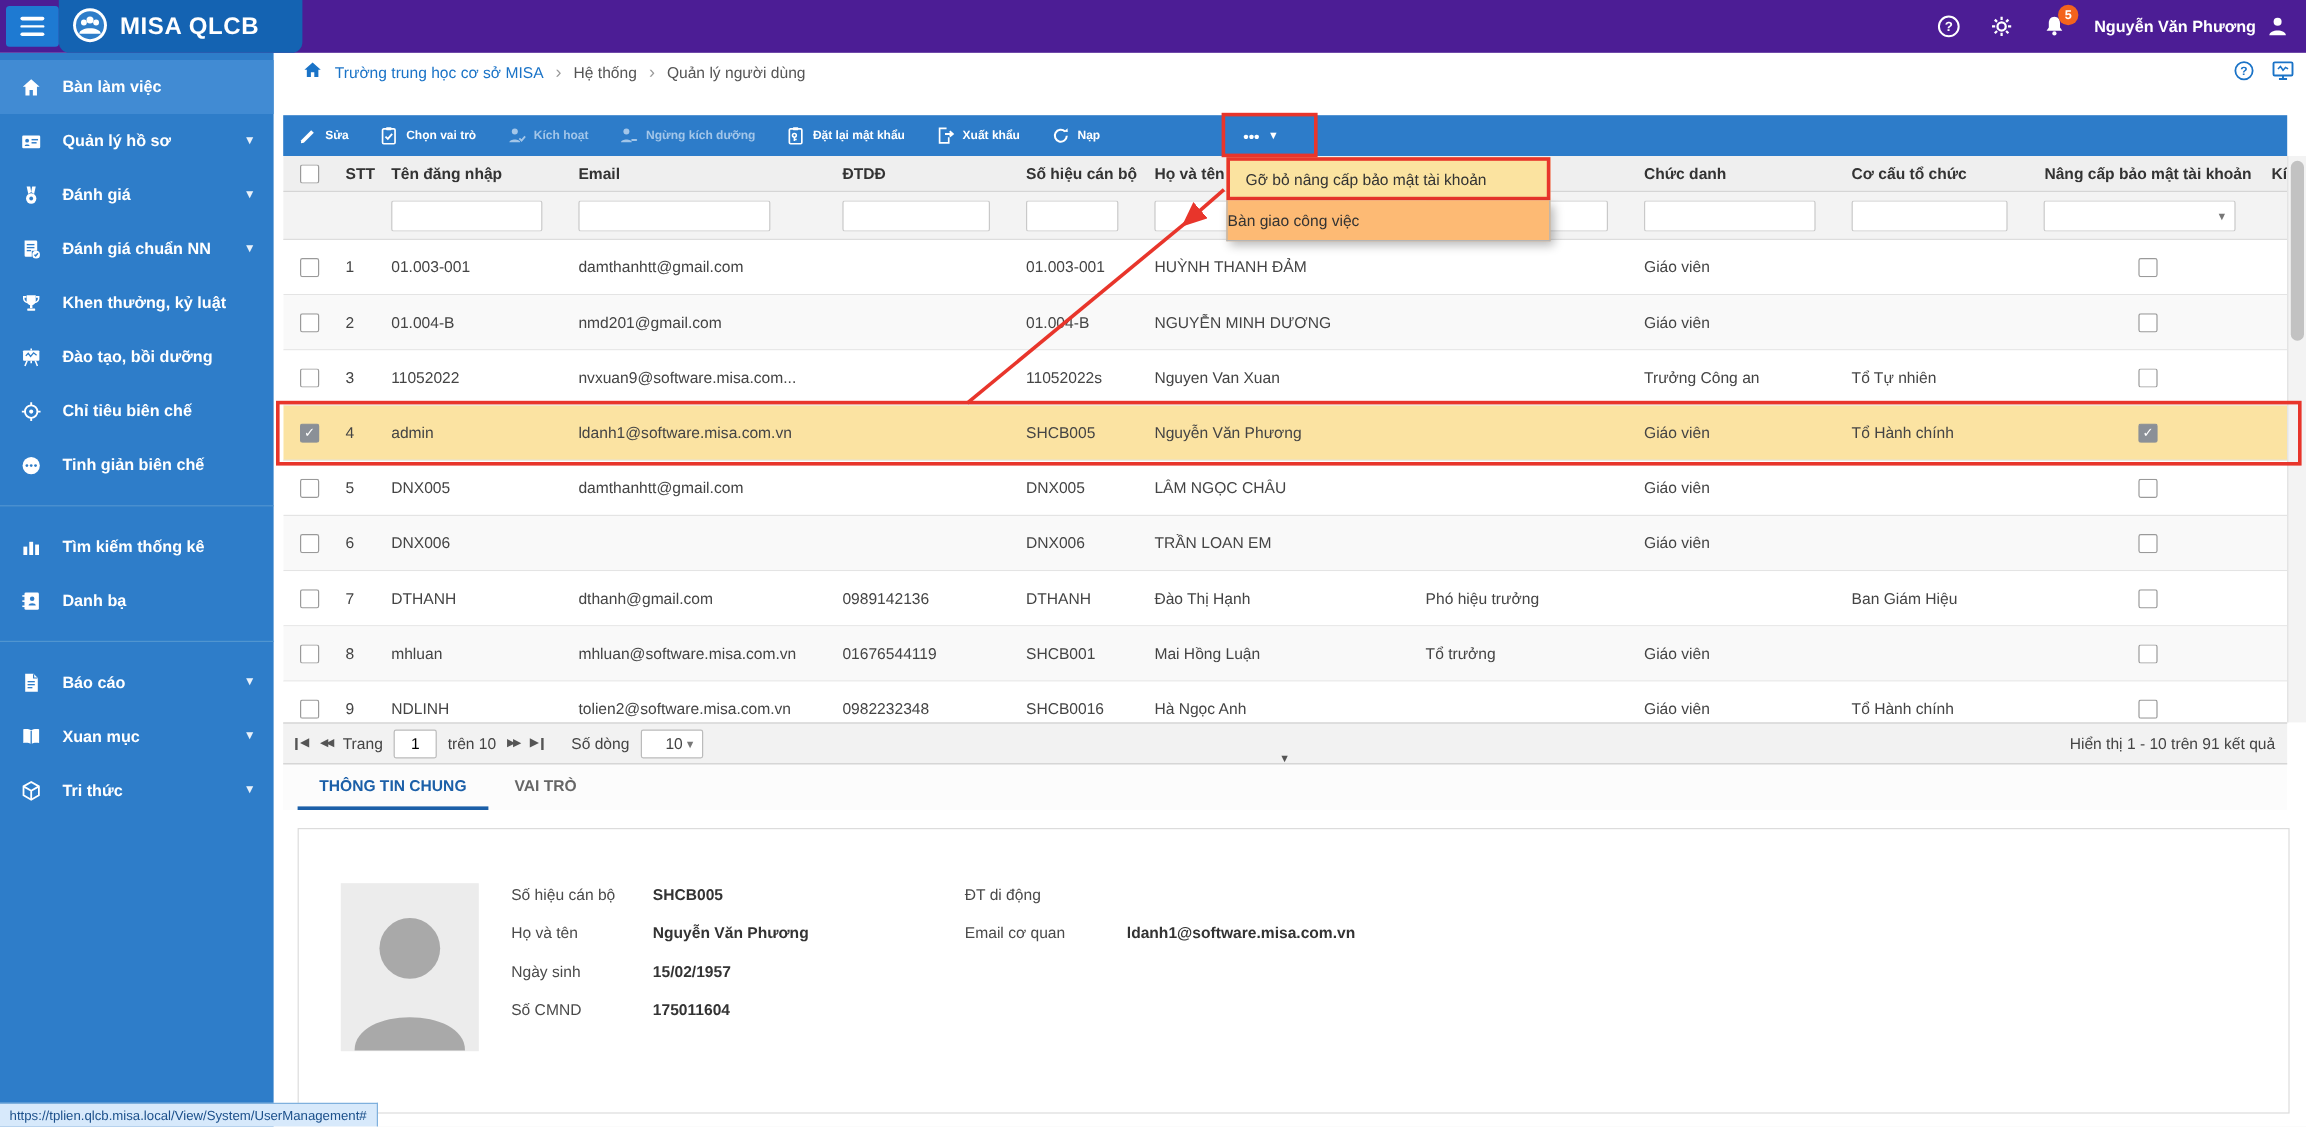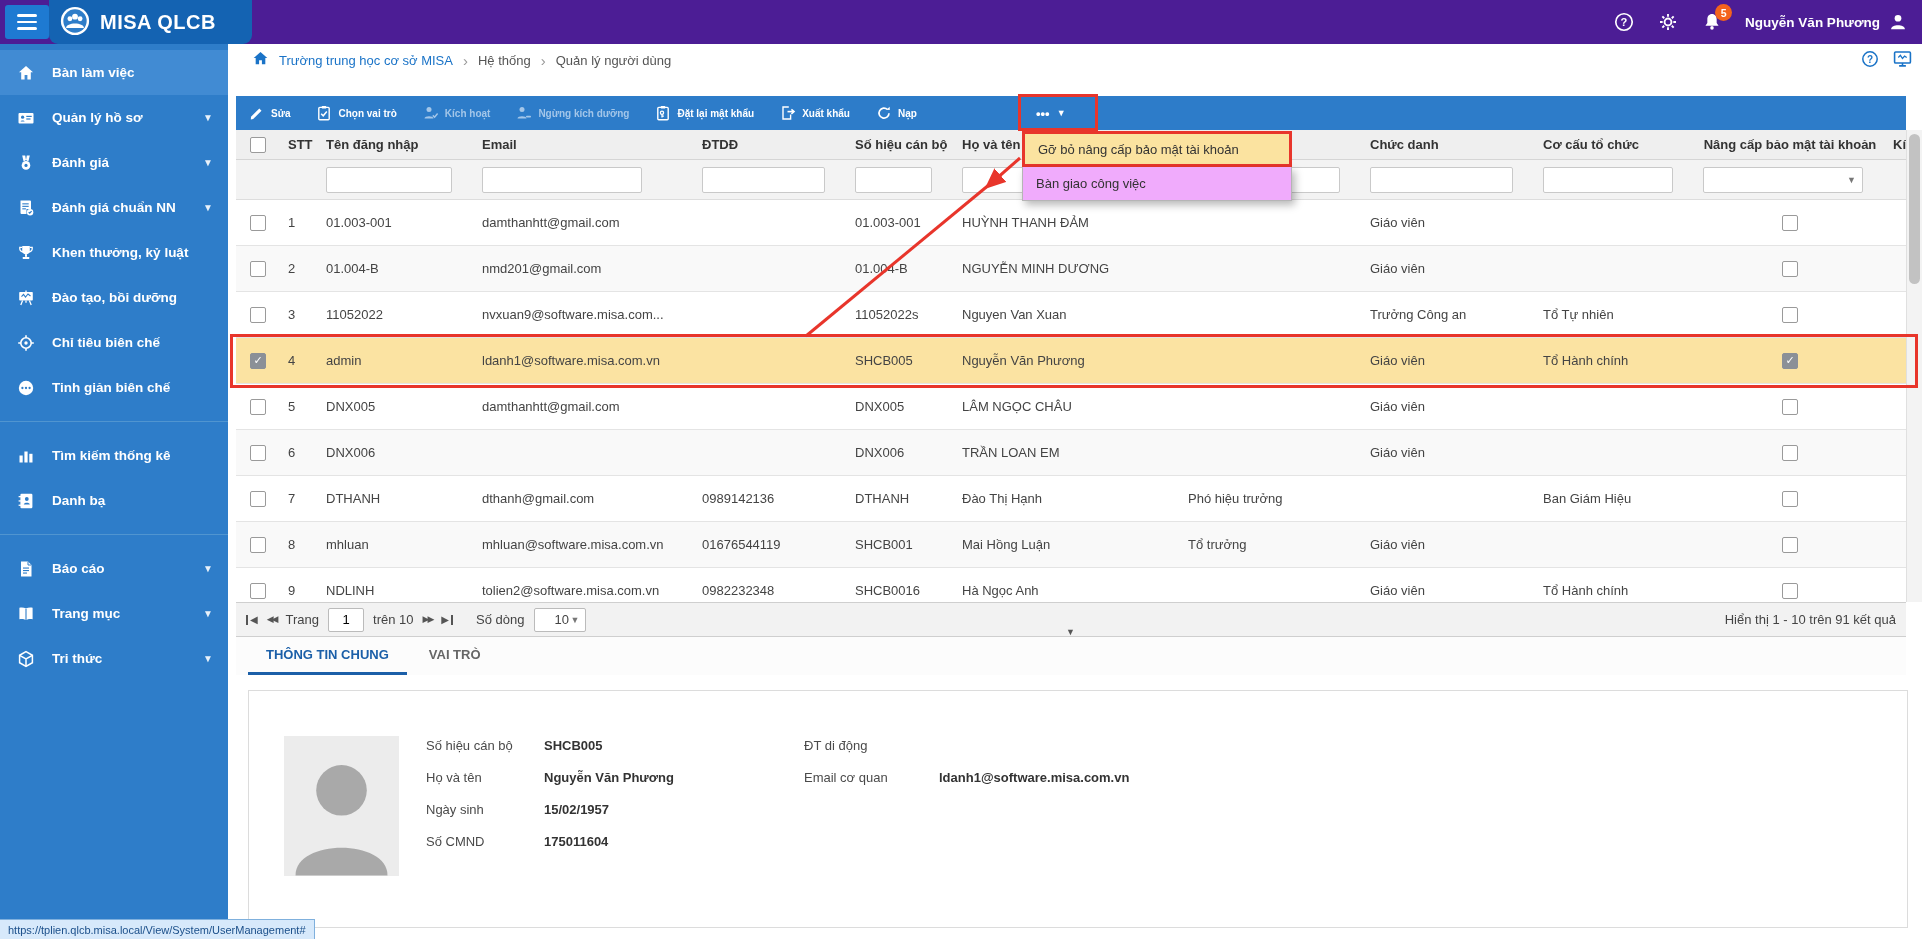--- a/index.html
+++ b/index.html
@@ -95,21 +95,21 @@
   .fields-left{position:absolute;left:177px;top:38px;}
   .fields-right{position:absolute;left:555px;top:38px;}
   .fieldrow{display:flex;height:32px;align-items:center;}
   .flabel{width:118px;color:#4a4a4a;flex:none;}
   .fields-right .flabel{width:135px;}
   .fvalue{font-weight:bold;color:#333;}
 
   
   .dropdown{position:absolute;left:1022px;top:131px;width:270px;z-index:40;}
   .dd-item1{height:36px;background:#fbe3a0;border:3px solid #e8352b;display:flex;align-items:center;padding-left:13px;color:#333;cursor:pointer;}
-  .dd-item2{height:34px;background:#f0abfc;border:1px solid #b5b5b5;border-top:none;display:flex;align-items:center;padding-left:13px;color:#333;box-shadow:3px 4px 8px rgba(0,0,0,.28);cursor:pointer;}
+  .dd-item2{height:34px;background:#fdba74;border:1px solid #b5b5b5;border-top:none;display:flex;align-items:center;color:#333;box-shadow:3px 4px 8px rgba(0,0,0,.28);cursor:pointer;}
   .more-outline{position:absolute;left:1018px;top:94px;width:80px;height:37px;border:3px solid #e8352b;z-index:45;pointer-events:none;}
   .row-outline{position:absolute;left:230px;top:334px;width:1688px;height:54px;border:3px solid #e8352b;z-index:45;pointer-events:none;}
   .annot{position:absolute;left:0;top:0;z-index:50;pointer-events:none;}
 
   
   .statusbar{position:absolute;left:0;bottom:0;height:20px;background:#d7e9fb;border:1px solid #7fb0dd;border-left:none;border-bottom:none;display:flex;align-items:center;padding:0 8px;font-size:11px;color:#1b4f8a;z-index:100;}
 </style>
 </head>
 <body>
 
@@ -320,21 +320,21 @@
       <span class="slabel">Báo cáo</span>
       <span class="scaret">▼</span>
     </div>
     <div class="side-item">
       <span class="sicon">
           <svg width="18" height="18" viewBox="0 0 18 18" fill="currentColor">
             <path d="M9 3.6C7.2 2.5 4.7 2.3 2.4 2.8v11.4c2.3-.5 4.8-.3 6.6.9 1.8-1.2 4.3-1.4 6.6-.9V2.8c-2.3-.5-4.8-.3-6.6.8z"></path>
             <path d="M9 3.9v11" stroke="#2e7dc9" stroke-width="1.1"></path>
           </svg>
         </span>
-      <span class="slabel">Trang mục</span>
+      <span class="slabel">Xuan mục</span>
       <span class="scaret">▼</span>
     </div>
     <div class="side-item">
       <span class="sicon">
           <svg width="18" height="18" viewBox="0 0 18 18" fill="none">
             <path d="M9 1.6l6.4 3.7v7.4L9 16.4l-6.4-3.7V5.3z" stroke="currentColor" stroke-width="1.5"></path>
             <path d="M2.6 5.3L9 9l6.4-3.7M9 9v7.4" stroke="currentColor" stroke-width="1.5"></path>
           </svg>
         </span>
       <span class="slabel">Tri thức</span>

